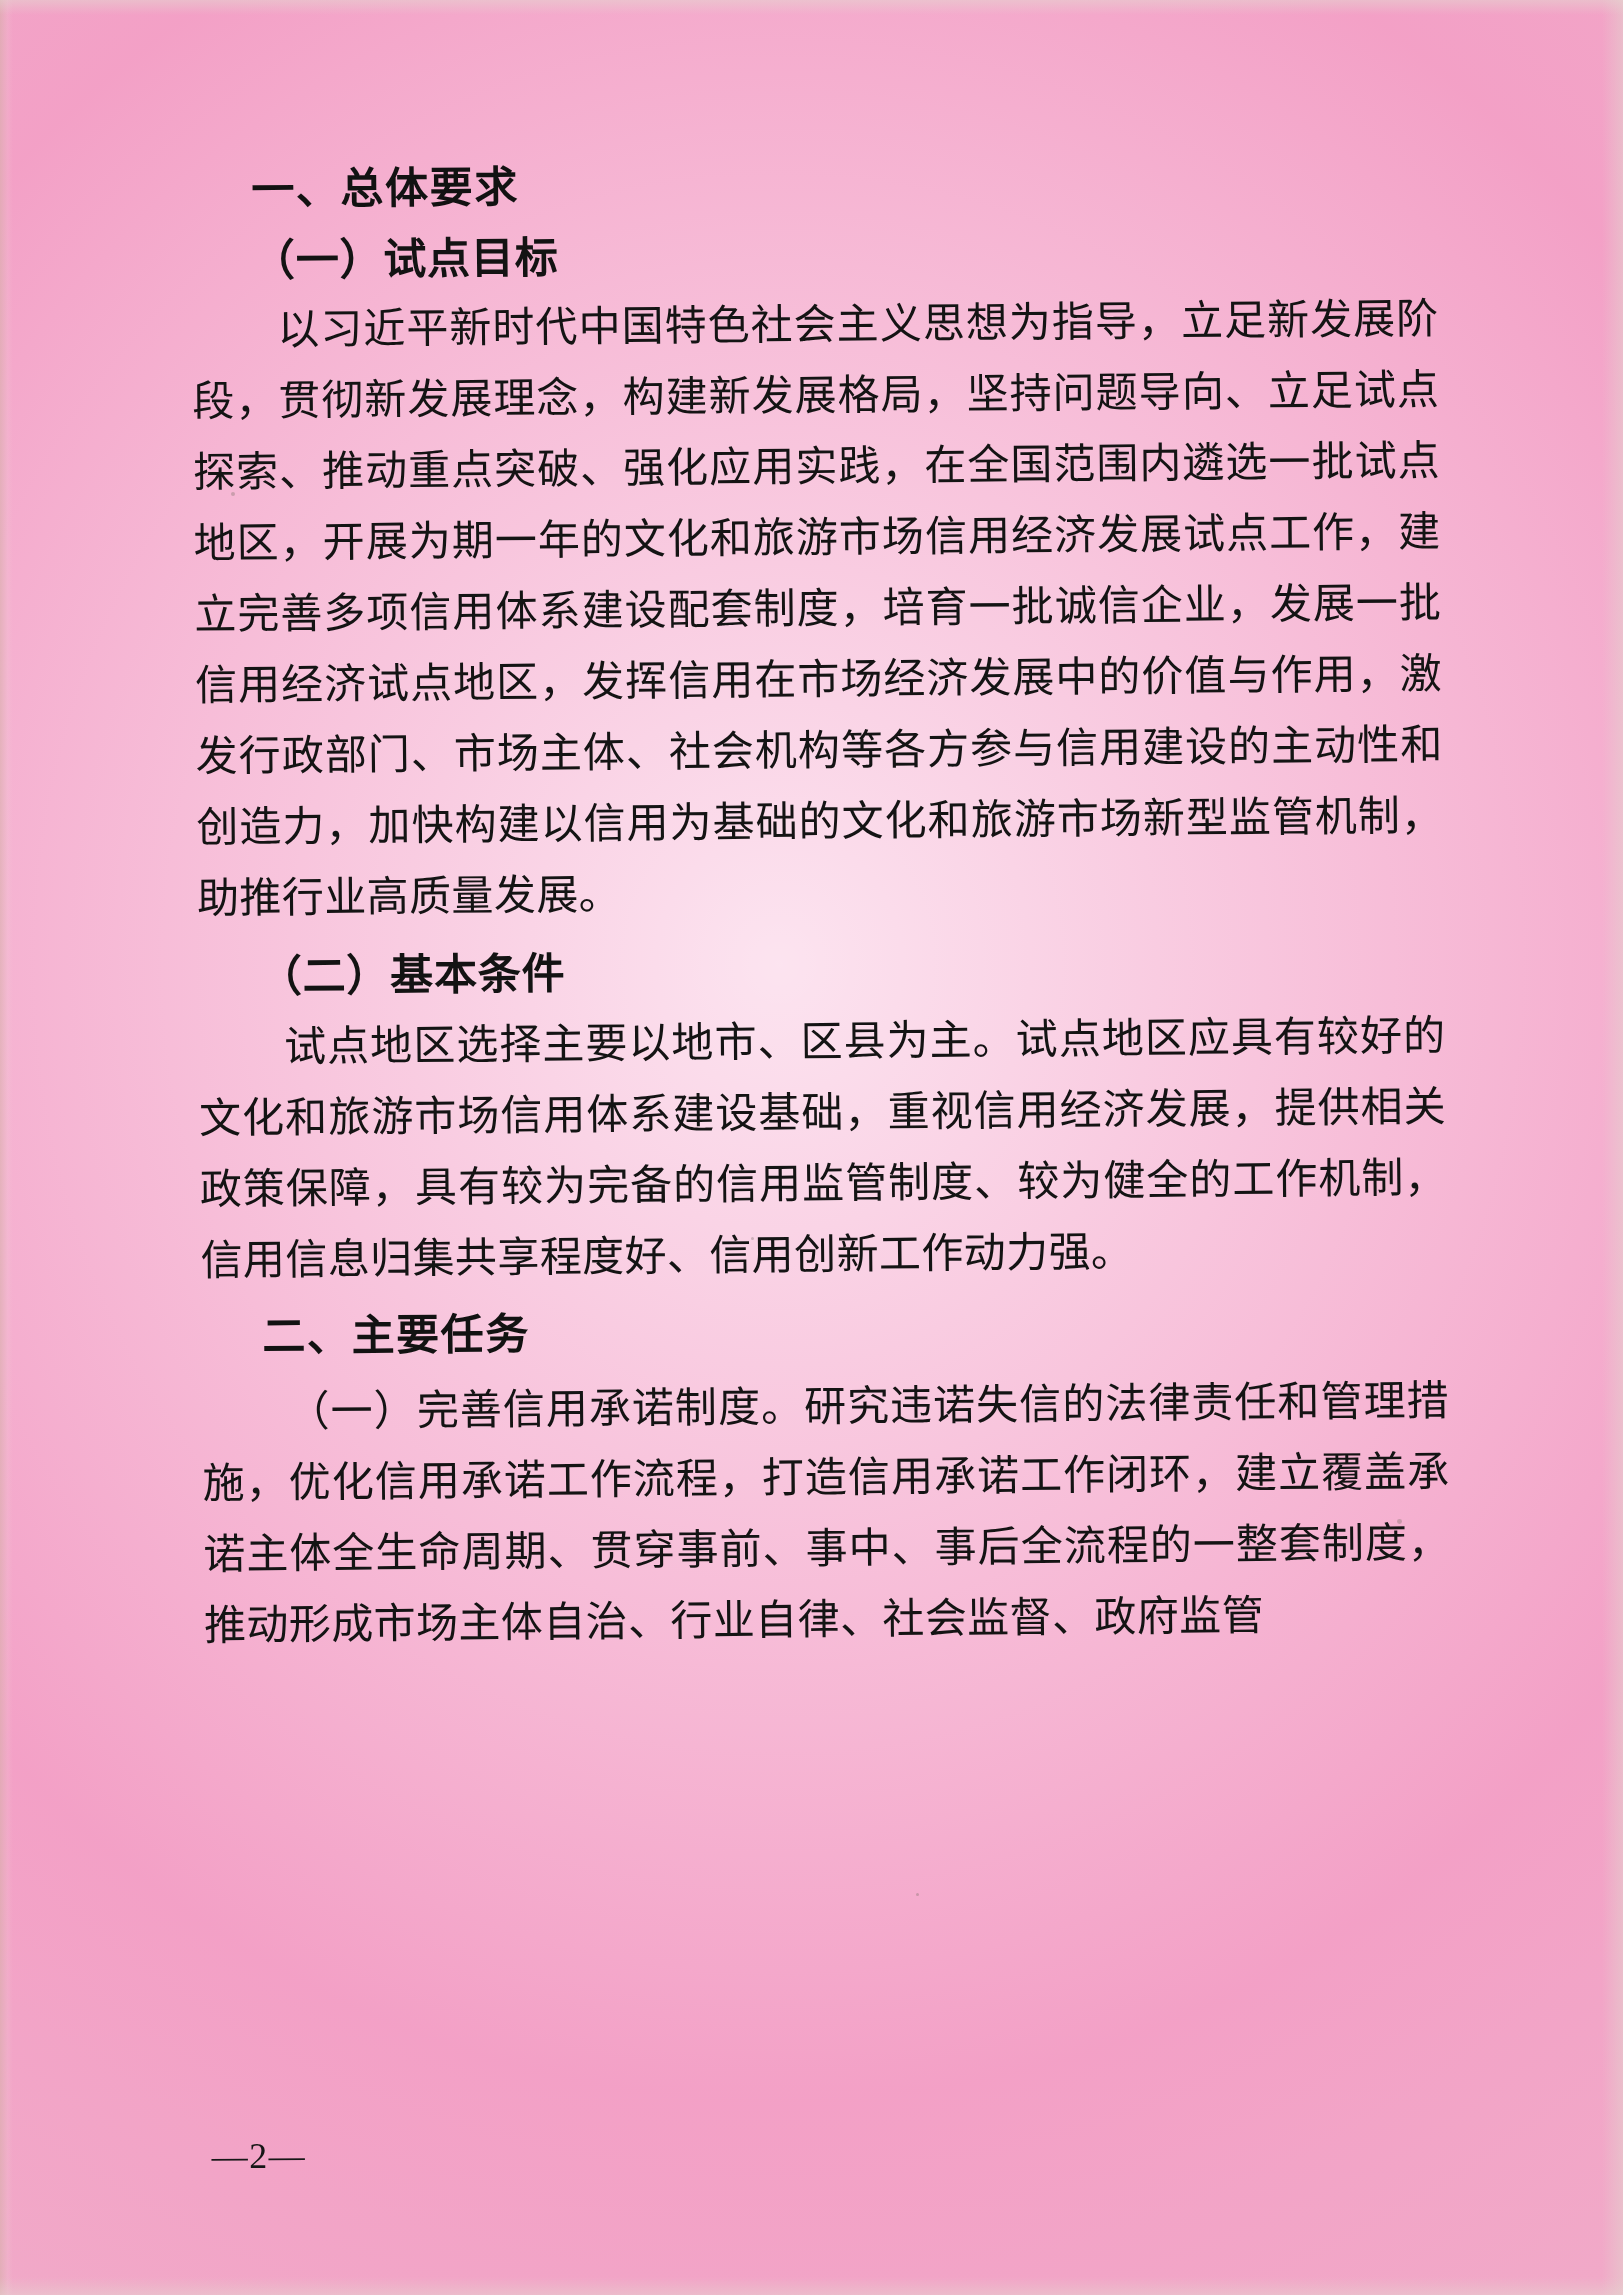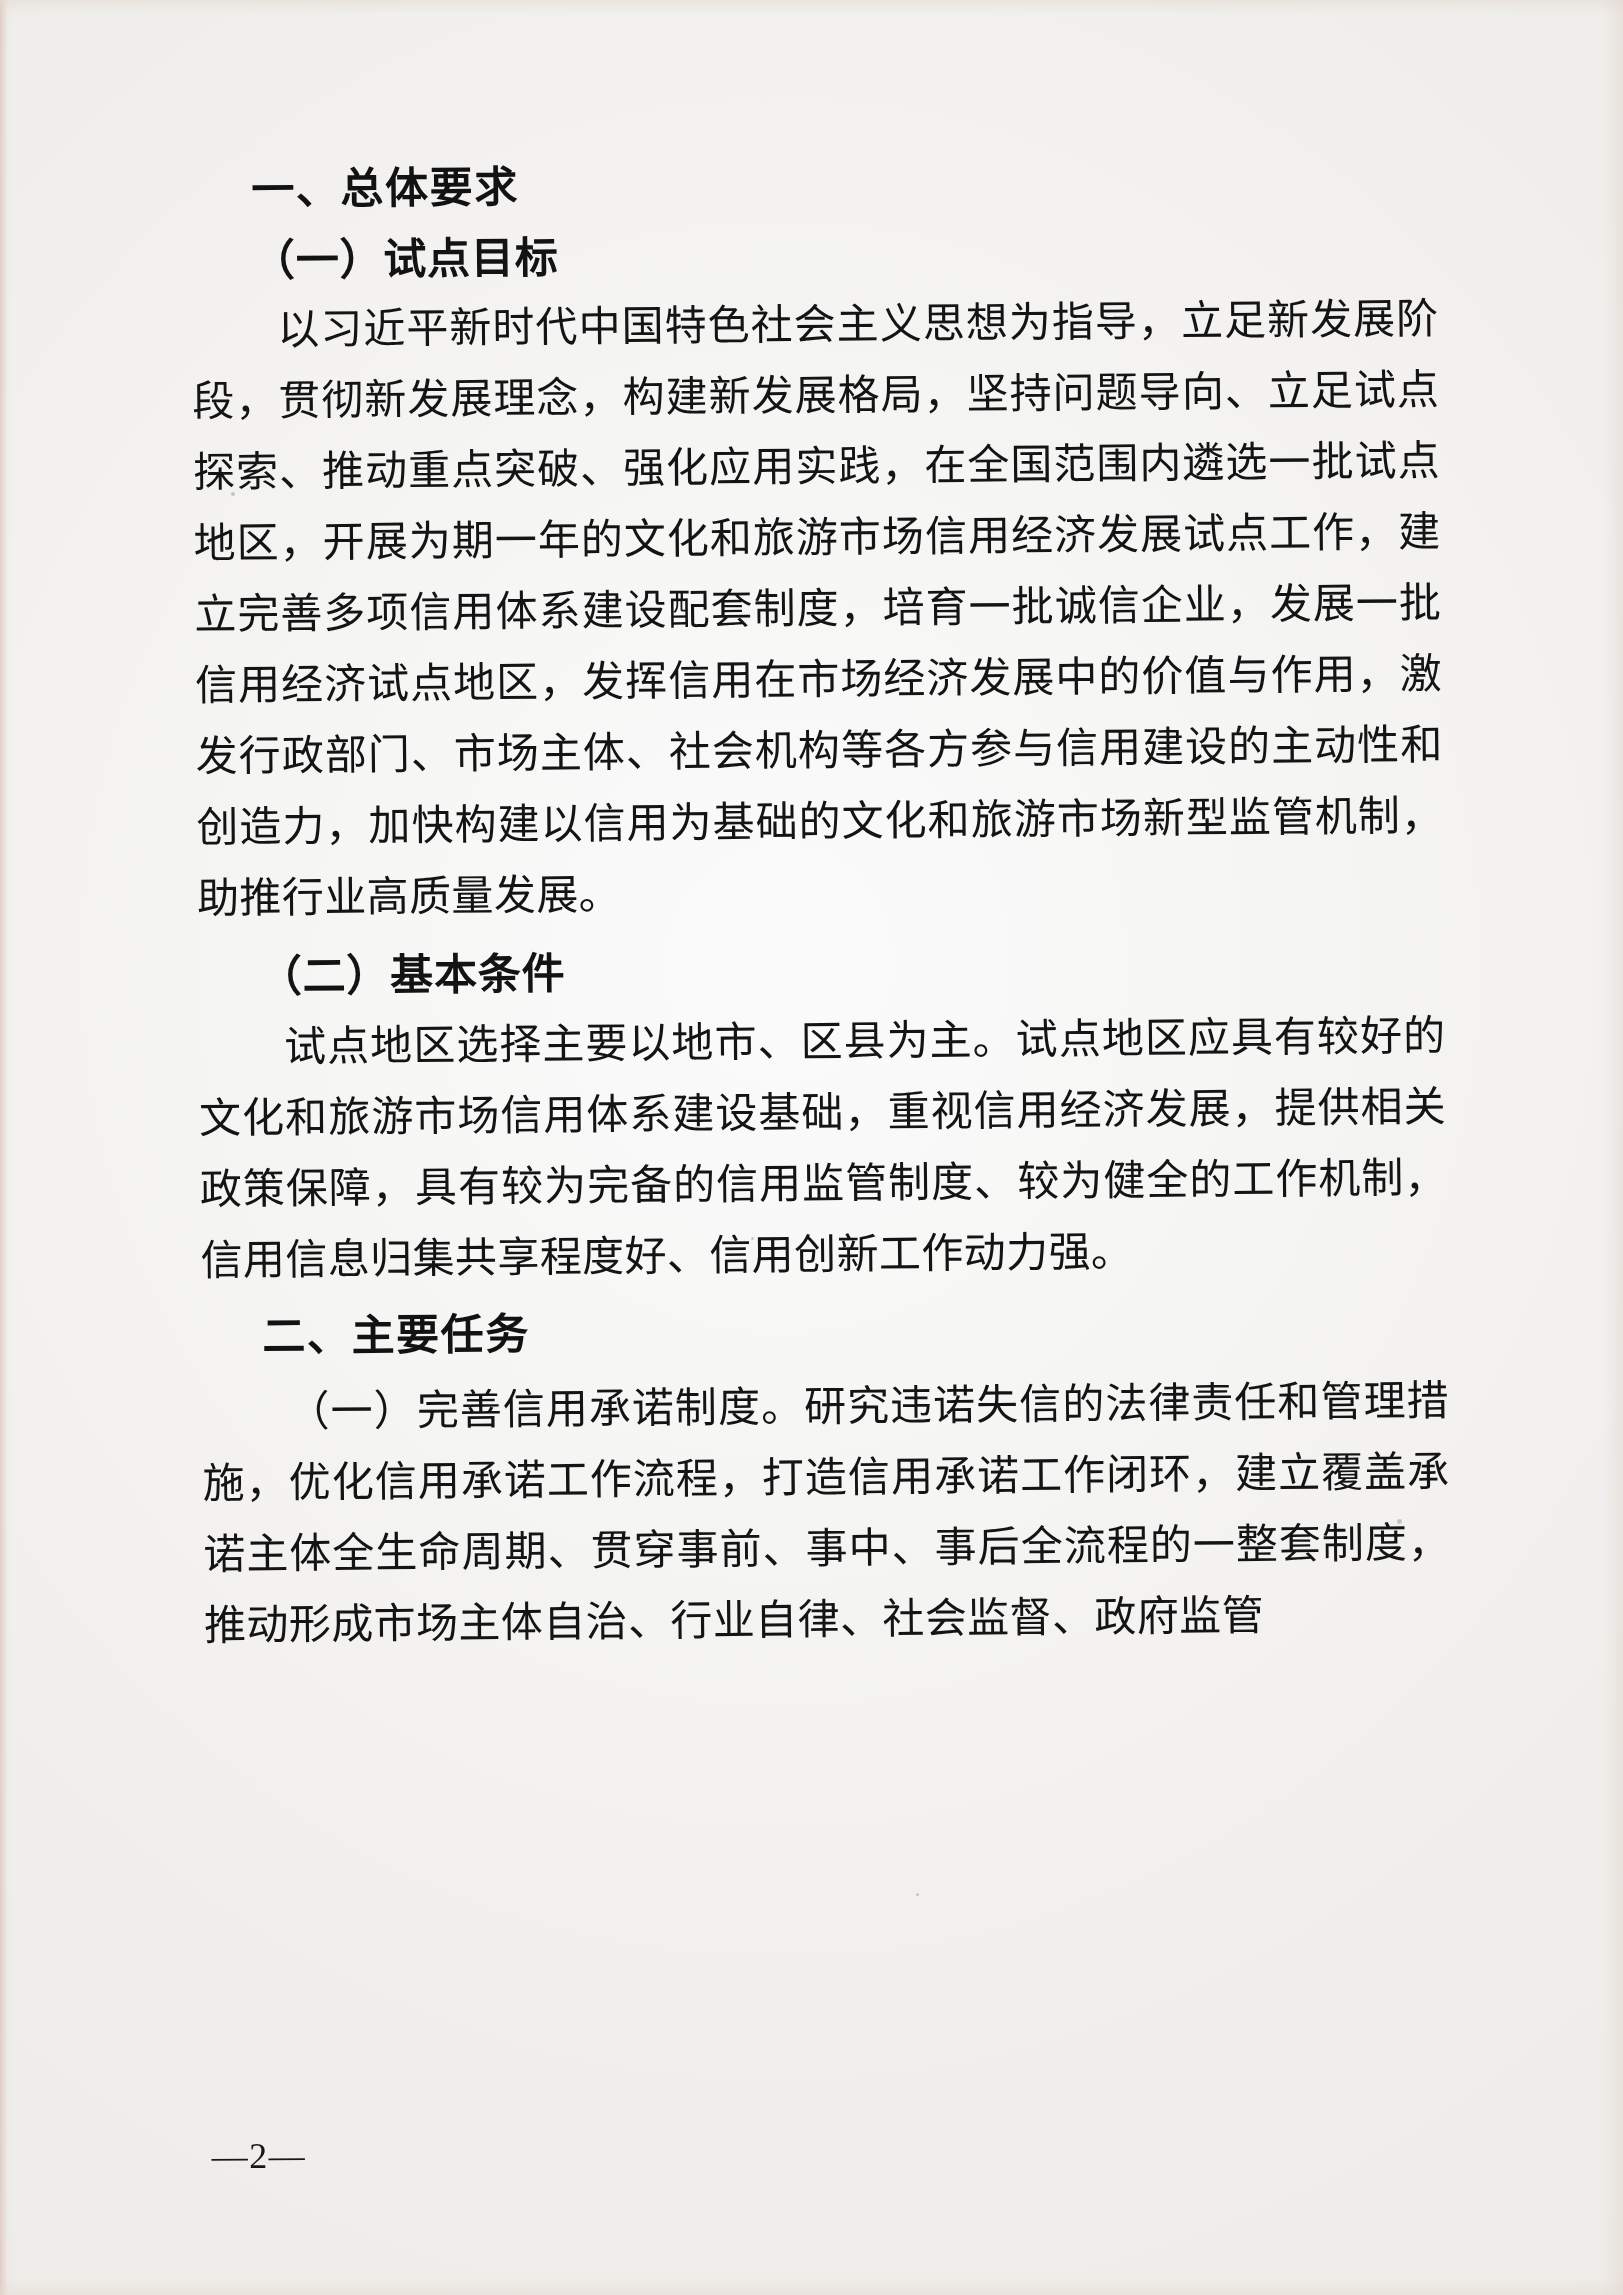--- a/index.html
+++ b/index.html
@@ -6,21 +6,21 @@
     margin: 0;
     padding: 0;
     background: #ffffff;
   }
 
   .page {
     position: relative;
     width: 1623px;
     height: 2295px;
     margin: 0 auto;
-    background: #e5e5e5;
+    background: #ec4899;
     overflow: hidden;
     font-family: "Liberation Serif", "DejaVu Serif", serif;
   }
 
   
   .paper-tint {
     position: absolute;
     inset: 0;
     background:
       radial-gradient(ellipse 120% 90% at 48% 42%, rgba(255,255,255,0.85) 0%, rgba(250,248,243,0.5) 55%, rgba(240,236,228,0.65) 100%);

